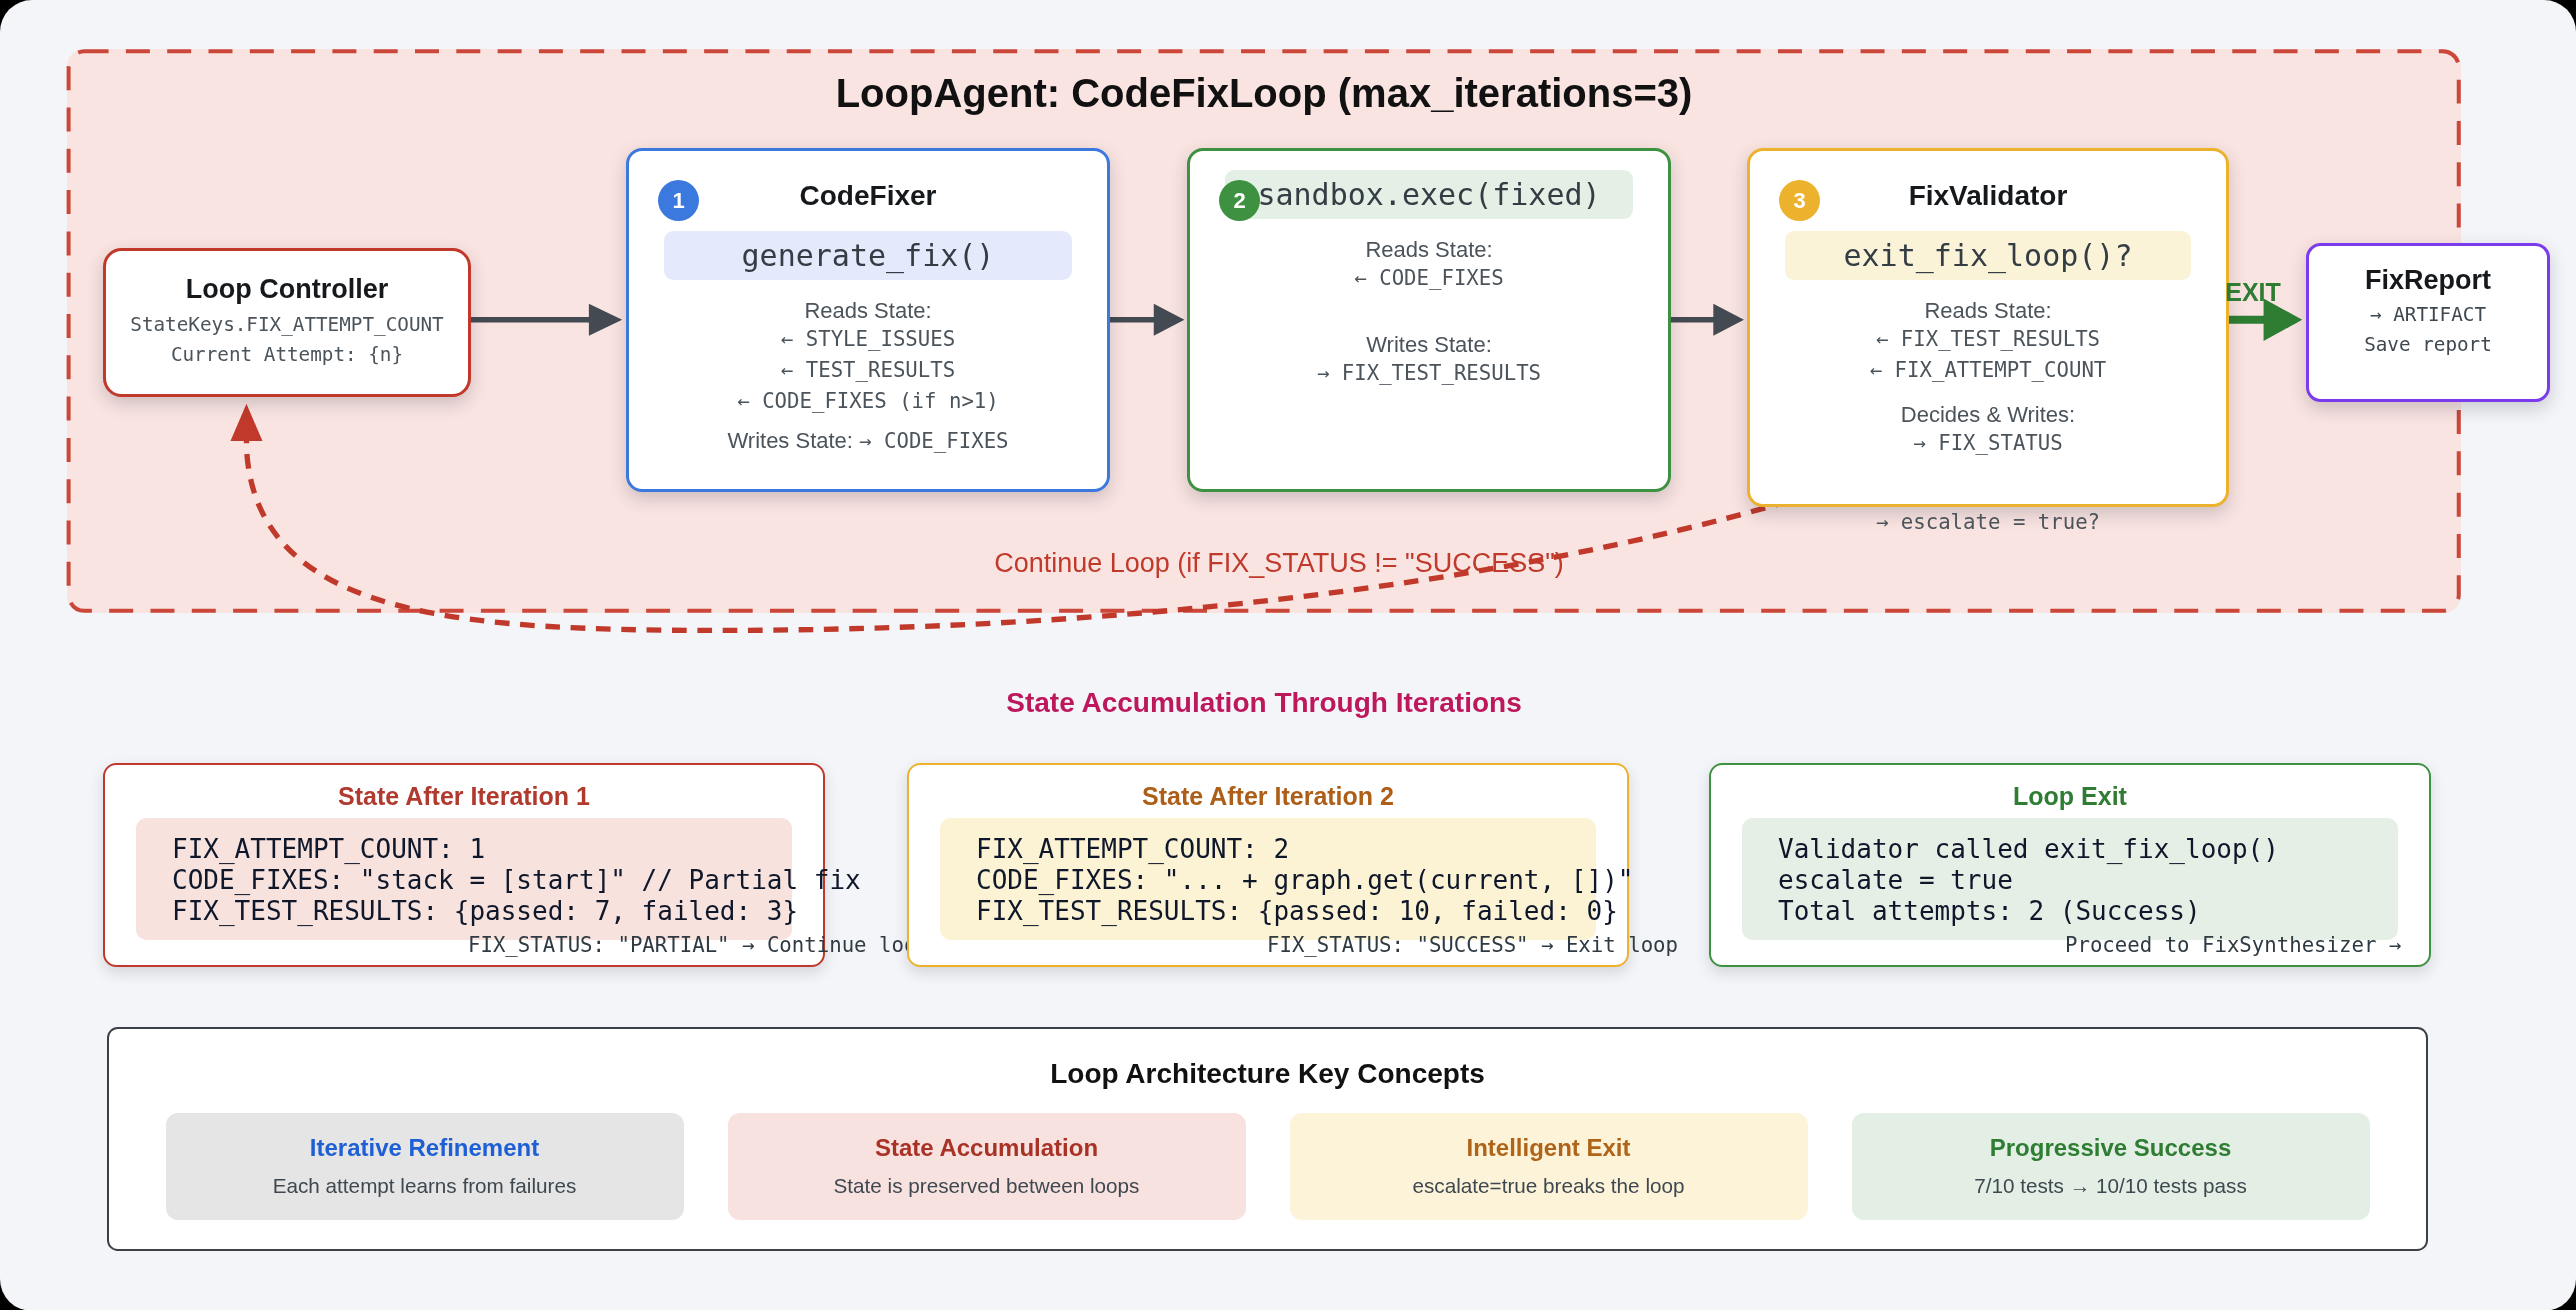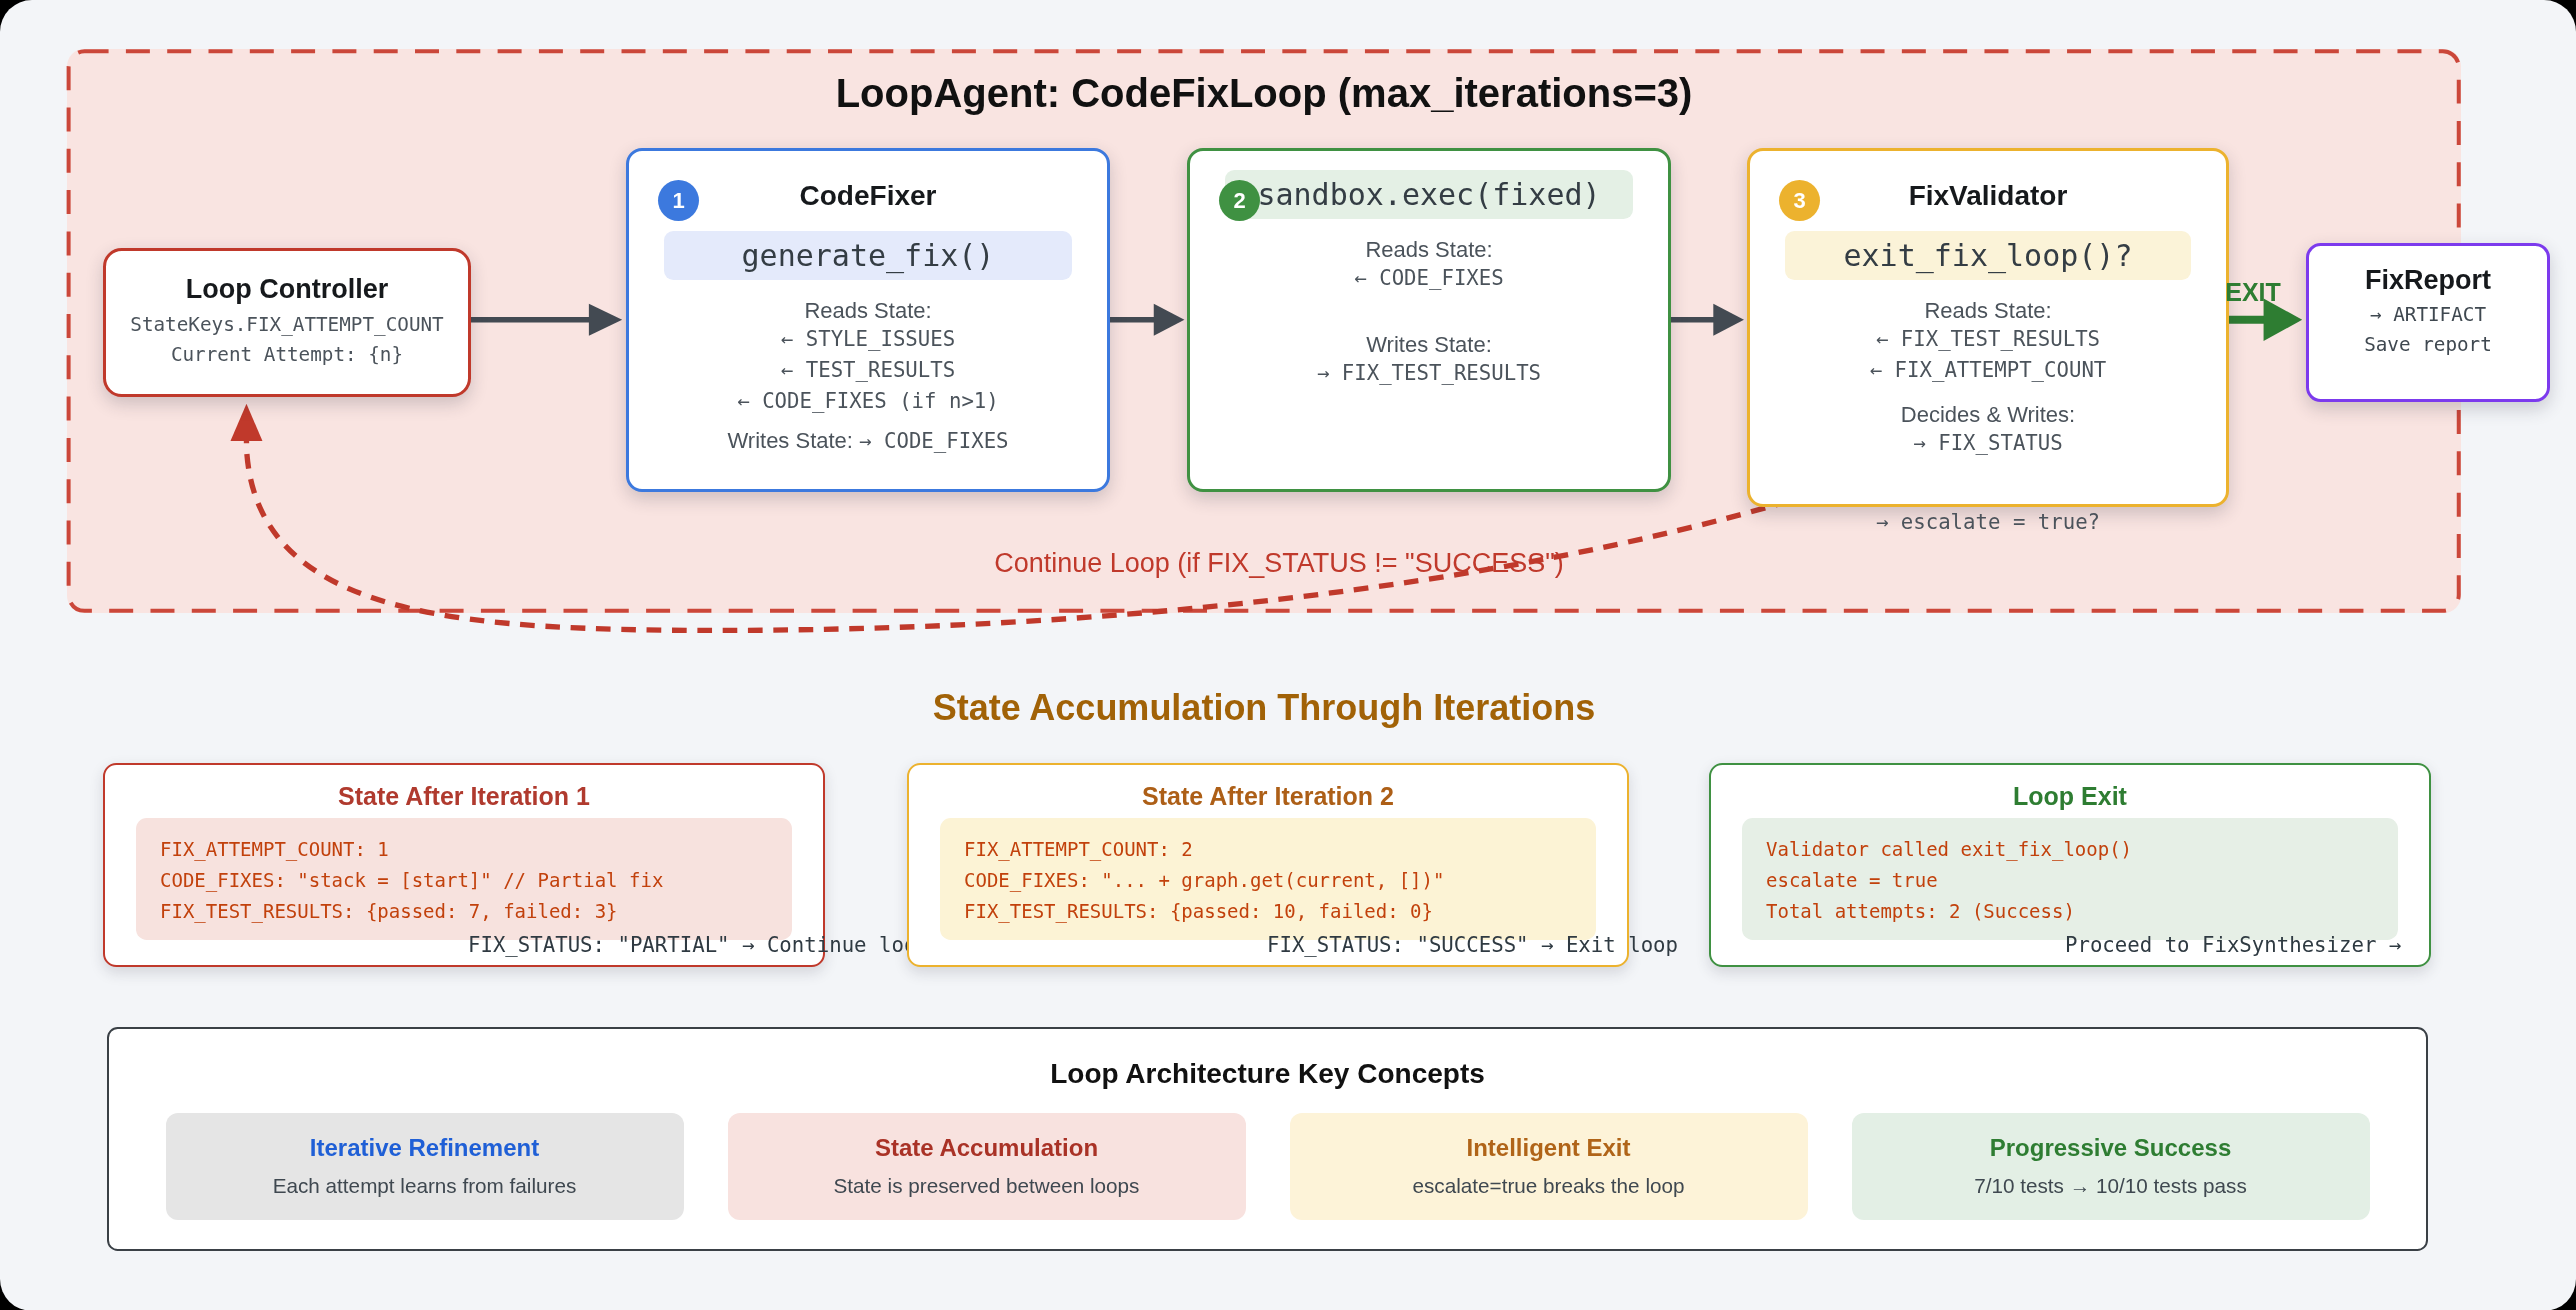--- a/index.html
+++ b/index.html
@@ -77,31 +77,31 @@
   .validator .escalate { position:absolute; left:0; width:100%; top:356px; }
 
   .report { left:2306px; top:243px; width:238px; height:153px;
     border:3.3px solid #7c3aed; border-radius:14.7px; text-align:center; }
   .report .r-title { margin-top:18.7px; font-size:27px; font-weight:bold; }
   .report .r-line { margin-top:8px; font-size:19.3px; color:#3f4850; line-height:22.6px; }
 
   
   .states-heading {
     position:absolute; left:67px; top:687px; width:2394px; text-align:center;
-    font-size:36px; font-weight:bold; color:#a16207;
+    font-size:28px; font-weight:bold; color:#be185d;
   }
   .state-box { position:absolute; top:763px; width:718px; height:200px;
     background:#fff; border-width:2.7px; border-style:solid; border-radius:13.3px;
     box-shadow:0 5.3px 13.3px rgba(40,40,60,.15); }
   .state-box .s-title { margin-top:17.3px; text-align:center; font-size:25px; font-weight:bold; }
   .state-box .panel {
     position:absolute; left:31px; right:31px; top:53px; border-radius:10.7px;
     padding:16px 0 13.3px 24px;
   }
-  .state-box .p-line { font-size:19px; color:#c2410c; line-height:31px; white-space:nowrap; }
+  .state-box .p-line { font-size:26px; color:#0f172a; line-height:31px; white-space:nowrap;margin-left:12px; }
   .state-box .overflow-line {
     position:absolute; top:168px; font-size:20.7px; color:#2f3a42; white-space:nowrap;
   }
   .sb1 { left:103px;  border-color:#c0392b; }
   .sb1 .s-title { color:#b03a2e; }
   .sb1 .panel { background:#f7e2de; }
   .sb1 .overflow-line { left:363px; }
   .sb2 { left:907px; border-color:#ecb22e; }
   .sb2 .s-title { color:#ad5f17; }
   .sb2 .panel { background:#fcf3d5; }

